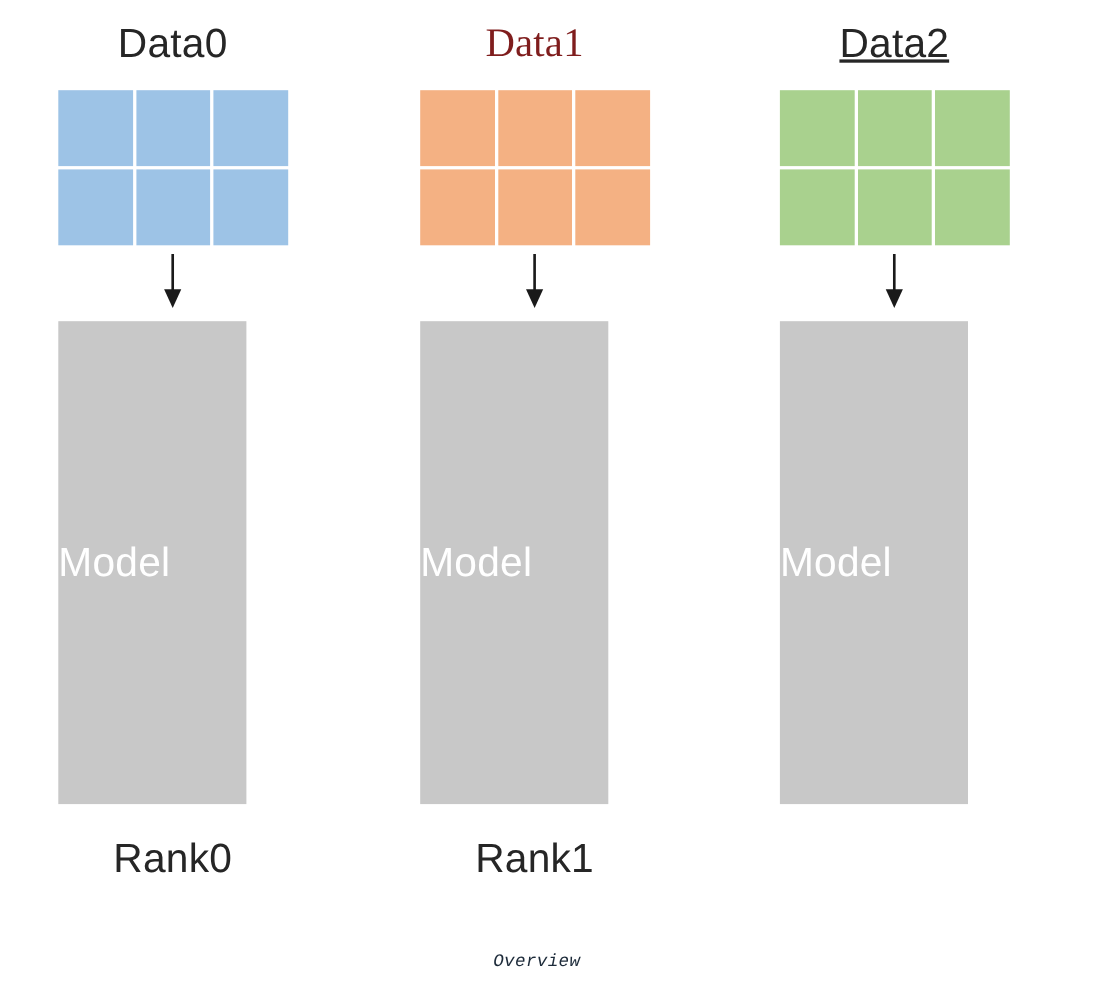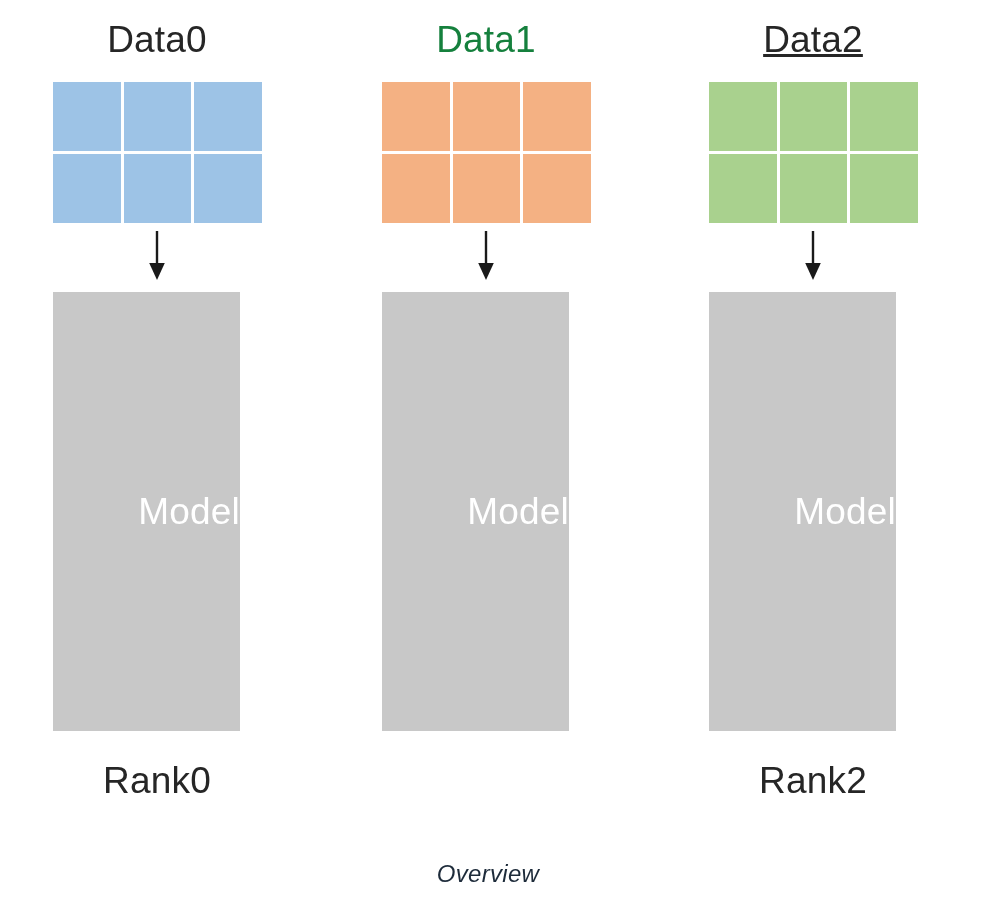--- a/index.html
+++ b/index.html
@@ -75,26 +75,26 @@
     align-items: flex-start;
     pointer-events: none;
   }
   .flow-arrow svg { display: block; }
 
   
   .model-box {
     position: absolute;
     top: 292px;
     left: 46px;
-    width: 187px;
+    width: 171px;
     height: 439px;
     background: #c8c8c8;
     display: flex;
     align-items: center;
-    justify-content: flex-end;
+    justify-content: flex-start;
   }
   .model-label {
     font-size: 37px;
     line-height: 44px;
     color: #ffffff;
     letter-spacing: 0.2px;
     white-space: nowrap;
   }
 
   
@@ -111,25 +111,25 @@
     white-space: nowrap;
   }
 
   
   .figure-caption {
     position: absolute;
     left: 0;
     top: 857px;
     width: 976px;
     text-align: center;
-    font-size: 24px;
+    font-size: 16px;
     line-height: 34px;
     font-style: italic;
     color: #1d2b3a;
-    font-family: Liberation Sans, sans-serif;
+    font-family: Liberation Mono, monospace;
     letter-spacing: 0.3px;
     white-space: nowrap;
   }
 </style>
 </head>
 <body>
 
 <div id="diagram-root" style="background: rgb(255, 255, 255); border-radius: 16px;">
 
   <div class="pipeline-column column-0">
@@ -154,21 +154,21 @@
 
     <div class="model-box" style="background: rgb(200, 200, 200);">
       <span class="model-label" style="color: rgb(255, 255, 255);">Model</span>
     </div>
 
     <div class="rank-label" style="color: rgb(38, 38, 38); text-align: center;">Rank0</div>
   </div>
 
   <div class="pipeline-column column-1">
 
-    <div class="data-title" style="color: #15803d;">Data1</div>
+    <div class="data-title" style="color: #7f1d1d; font-family: Liberation Serif, serif;">Data1</div>
 
     <div class="data-grid">
       <div class="data-cell" style="background: rgb(244, 177, 131);"></div>
       <div class="data-cell" style="background: rgb(244, 177, 131);"></div>
       <div class="data-cell" style="background: rgb(244, 177, 131);"></div>
       <div class="data-cell" style="background: rgb(244, 177, 131);"></div>
       <div class="data-cell" style="background: rgb(244, 177, 131);"></div>
       <div class="data-cell" style="background: rgb(244, 177, 131);"></div>
     </div>
 
@@ -176,20 +176,21 @@
       <svg width="26" height="52" viewBox="0 0 26 52" aria-hidden="true">
         <line x1="13" y1="1" x2="13" y2="38" stroke="#1a1a1a" stroke-width="2.4"></line>
         <polygon points="13,50 5.2,33 20.8,33" fill="#1a1a1a"></polygon>
       </svg>
     </div>
 
     <div class="model-box" style="background: rgb(200, 200, 200);">
       <span class="model-label" style="color: rgb(255, 255, 255);">Model</span>
     </div>
 
+    <div class="rank-label" style="color: rgb(38, 38, 38);">Rank1</div>
   </div>
 
   <div class="pipeline-column column-2">
 
     <div class="data-title" style="color: rgb(38, 38, 38); text-decoration: underline;">Data2</div>
 
     <div class="data-grid">
       <div class="data-cell" style="background: rgb(169, 209, 142);"></div>
       <div class="data-cell" style="background: rgb(169, 209, 142);"></div>
       <div class="data-cell" style="background: rgb(169, 209, 142);"></div>
@@ -202,18 +203,17 @@
       <svg width="26" height="52" viewBox="0 0 26 52" aria-hidden="true">
         <line x1="13" y1="1" x2="13" y2="38" stroke="#1a1a1a" stroke-width="2.4"></line>
         <polygon points="13,50 5.2,33 20.8,33" fill="#1a1a1a"></polygon>
       </svg>
     </div>
 
     <div class="model-box" style="background: rgb(200, 200, 200);">
       <span class="model-label" style="color: rgb(255, 255, 255);">Model</span>
     </div>
 
-    <div class="rank-label" style="color: rgb(38, 38, 38);">Rank2</div>
   </div>
 
   <div class="figure-caption" style="color: rgb(29, 43, 58);">Overview</div>
 
 </div>
 
 </body></html>

